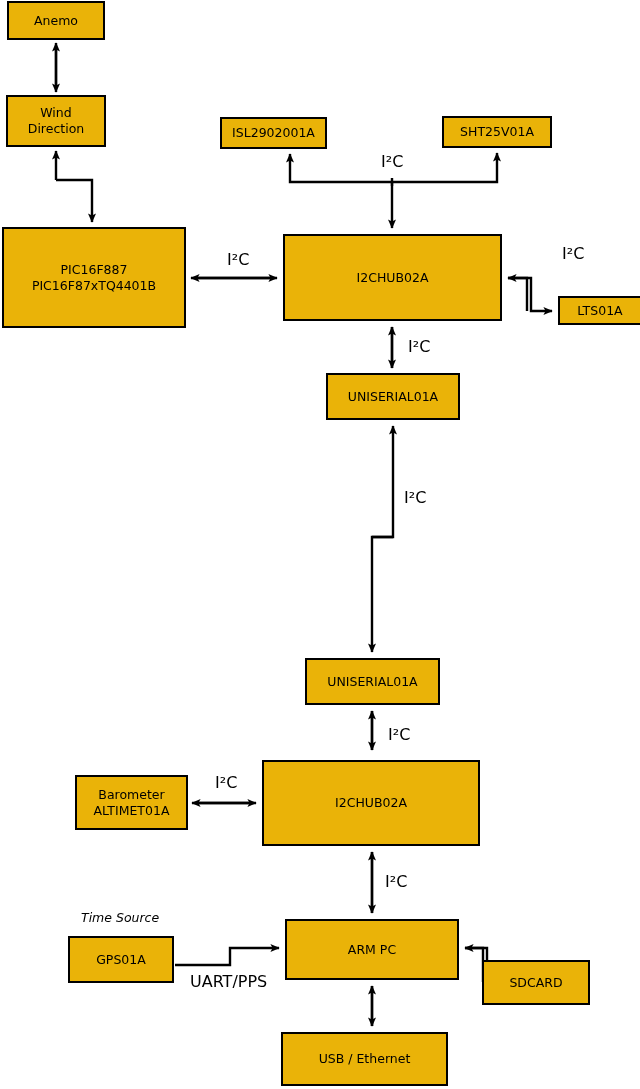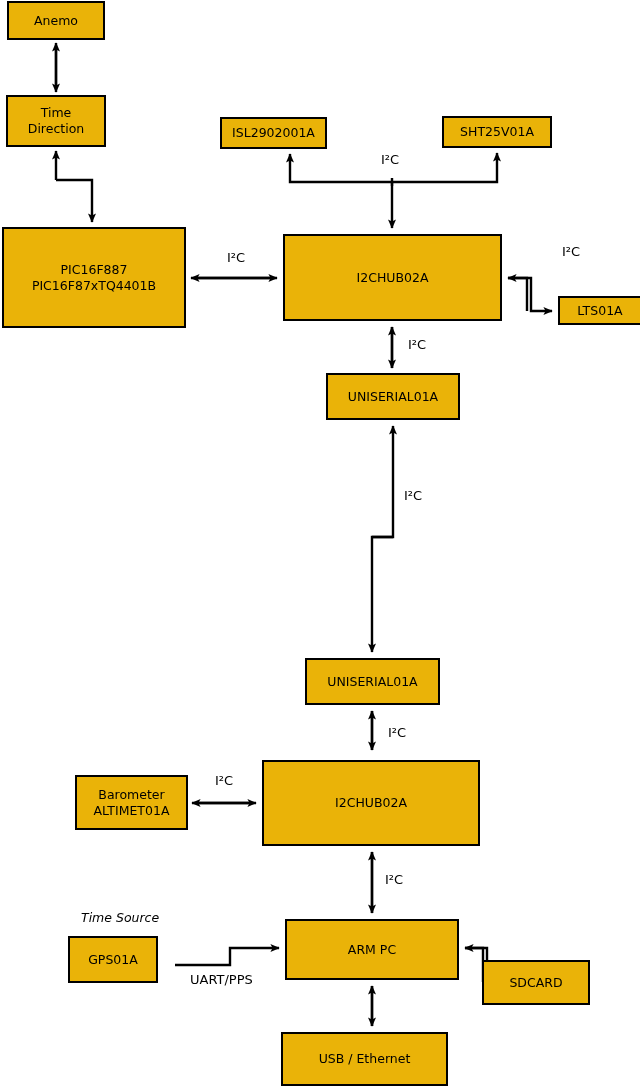--- a/index.html
+++ b/index.html
@@ -44,21 +44,21 @@
     z-index: 2;
   }
   .node .node-label {
     display: block;
     white-space: pre-line;
     padding: 0 4px;
   }
   .edge-label {
     position: absolute;
     color: #000000;
-    font-size: 13px;
+    font-size: 16px;
     white-space: nowrap;
     z-index: 3;
     background: transparent;
   }
   .free-label {
     position: absolute;
     color: #000000;
     font-size: 12.5px;
     white-space: nowrap;
     z-index: 3;
@@ -118,21 +118,21 @@
 
       <line x1="372" y1="986" x2="372" y2="1026" marker-end="url(#ah)"></line>
       <line x1="372" y1="1026" x2="372" y2="986" marker-end="url(#ah)"></line>
     </g>
   </svg>
 
   <div class="node" style="left: 7px; top: 1px; width: 98px; height: 39px;">
     <span class="node-label">Anemo</span>
   </div>
   <div class="node" style="left: 6px; top: 95px; width: 100px; height: 52px;">
-    <span class="node-label">Time
+    <span class="node-label">Wind
 Direction</span>
   </div>
   <div class="node" style="left: 2px; top: 227px; width: 184px; height: 101px;">
     <span class="node-label">PIC16F887
 PIC16F87xTQ4401B</span>
   </div>
   <div class="node" style="left: 220px; top: 117px; width: 107px; height: 32px;">
     <span class="node-label">ISL2902001A</span>
   </div>
   <div class="node" style="left: 442px; top: 116px; width: 110px; height: 32px;">
@@ -150,21 +150,21 @@
   <div class="node" style="left: 305px; top: 658px; width: 135px; height: 47px;">
     <span class="node-label">UNISERIAL01A</span>
   </div>
   <div class="node" style="left: 75px; top: 775px; width: 113px; height: 55px;">
     <span class="node-label">Barometer
 ALTIMET01A</span>
   </div>
   <div class="node" style="left: 262px; top: 760px; width: 218px; height: 86px;">
     <span class="node-label">I2CHUB02A</span>
   </div>
-  <div class="node" style="left: 68px; top: 936px; width: 90px; height: 47px;">
+  <div class="node" style="left: 68px; top: 936px; width: 106px; height: 47px;">
     <span class="node-label">GPS01A</span>
   </div>
   <div class="node" style="left: 285px; top: 919px; width: 174px; height: 61px;">
     <span class="node-label">ARM PC</span>
   </div>
   <div class="node" style="left: 482px; top: 960px; width: 108px; height: 45px;">
     <span class="node-label">SDCARD</span>
   </div>
   <div class="node" style="left: 281px; top: 1032px; width: 167px; height: 54px;">
     <span class="node-label">USB / Ethernet</span>

